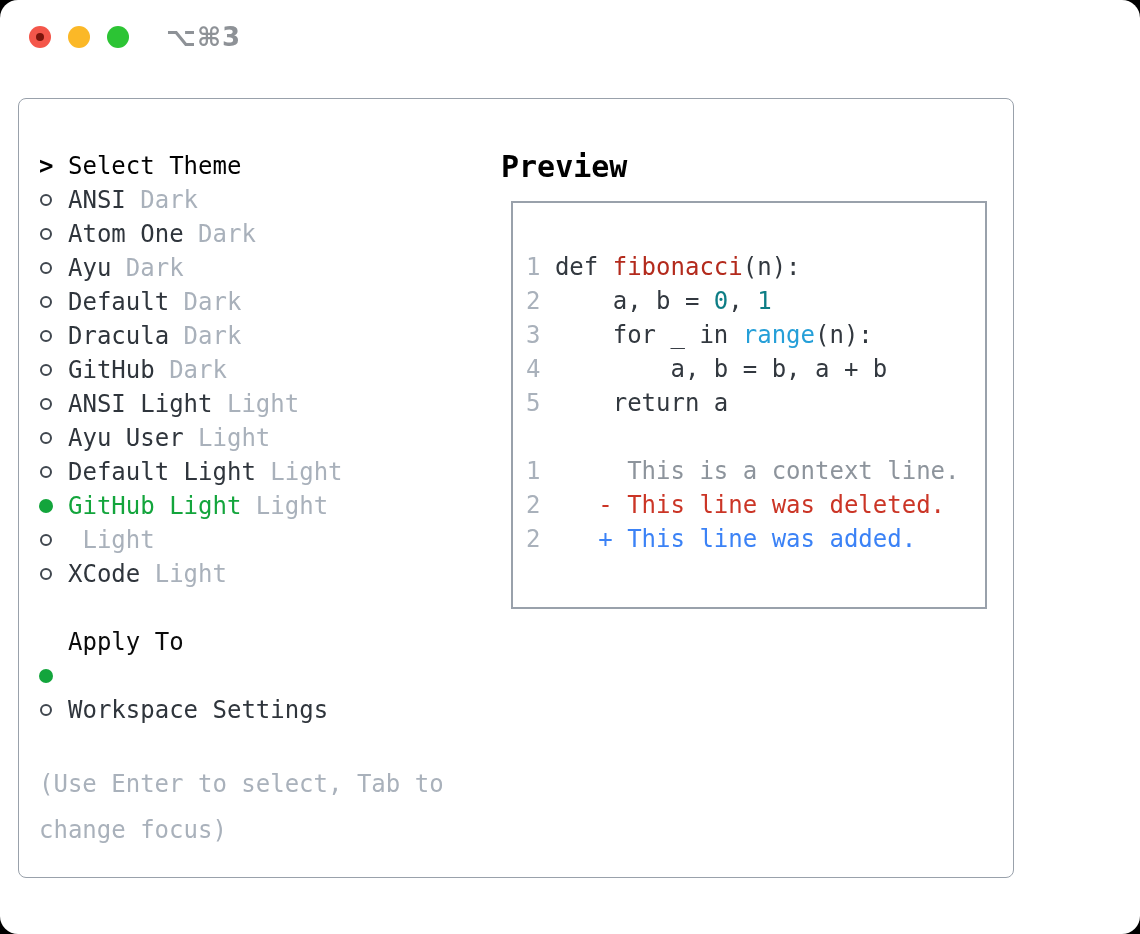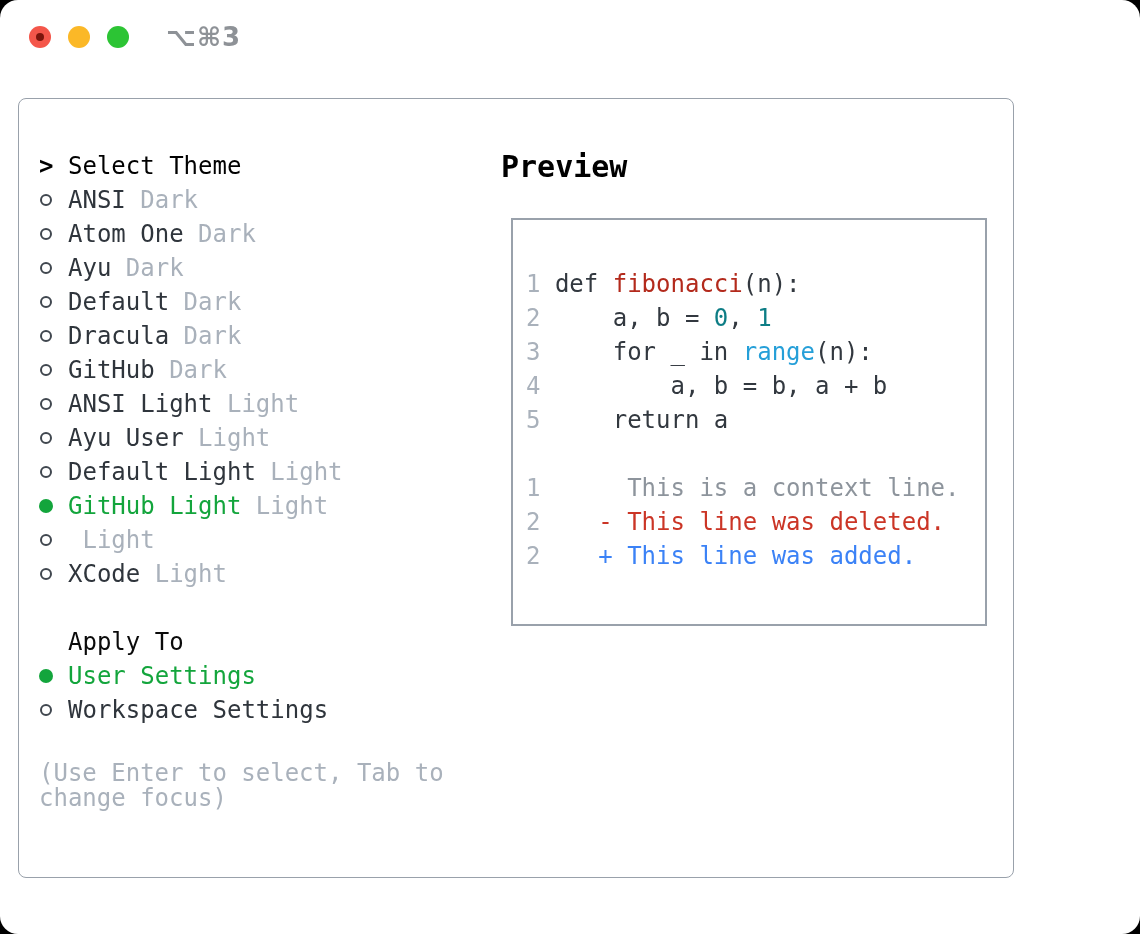--- a/index.html
+++ b/index.html
@@ -50,30 +50,30 @@
   }
   .radio.sel{border:none;background:#13a53c;width:14px;height:14px;margin-left:0;}
   .hdr{font-weight:400;color:#000;}
   .subhdr{color:#0a0a0a;}
   .name{color:#2f353c;}
   .name.sel{color:#13a53c;}
   .variant{color:#a9b1bb;}
   .spacer{height:34px;}
   .hint{
     margin-top:0;width:430px;color:#a9b1bb;
-    font-size:24px;line-height:25px;white-space:normal;
+    font-size:24px;line-height:46px;white-space:normal;
   }
   
   .preview-header{
     position:absolute;left:482px;top:50px;height:34px;
     display:flex;align-items:center;
     font-size:30px;font-weight:700;color:#000;
   }
   .preview-box{
-    position:absolute;left:492px;top:119px;width:476px;height:408px;
+    position:absolute;left:492px;top:102px;width:476px;height:408px;
     border:2px solid #99a1ab;box-sizing:border-box;
     padding:47px 0 0 13px;overflow:hidden;
   }
   .pline{height:34px;line-height:34px;font-size:24px;white-space:pre;}
   .ln{color:#a9b1bb;}
   .code{color:#32383f;}
   .red{color:#b32a1c;}
   .num{color:#0d7d85;}
   .blue{color:#259fd8;}
   .ctx{color:#8d949c;}
@@ -118,21 +118,21 @@
         </div>
 
       <div class="spacer"></div>
 
       <div class="row">
         <span class="slot"></span>
         <span class="subhdr">Apply To</span>
       </div>
 
       <div id="apply-list">
-          <div class="row"><span class="slot"><span class="radio sel"></span></span><span class="name sel">User Settings</span></div>
+          <div class="row"><span class="slot"><span class="radio sel"></span></span></div>
           <div class="row"><span class="slot"><span class="radio"></span></span><span class="name">Workspace Settings</span></div>
         </div>
 
       <div class="spacer"></div>
 
       <div class="hint">(Use Enter to select, Tab to change focus)</div>
     </div>
 
     <div class="preview-header">Preview</div>
 

